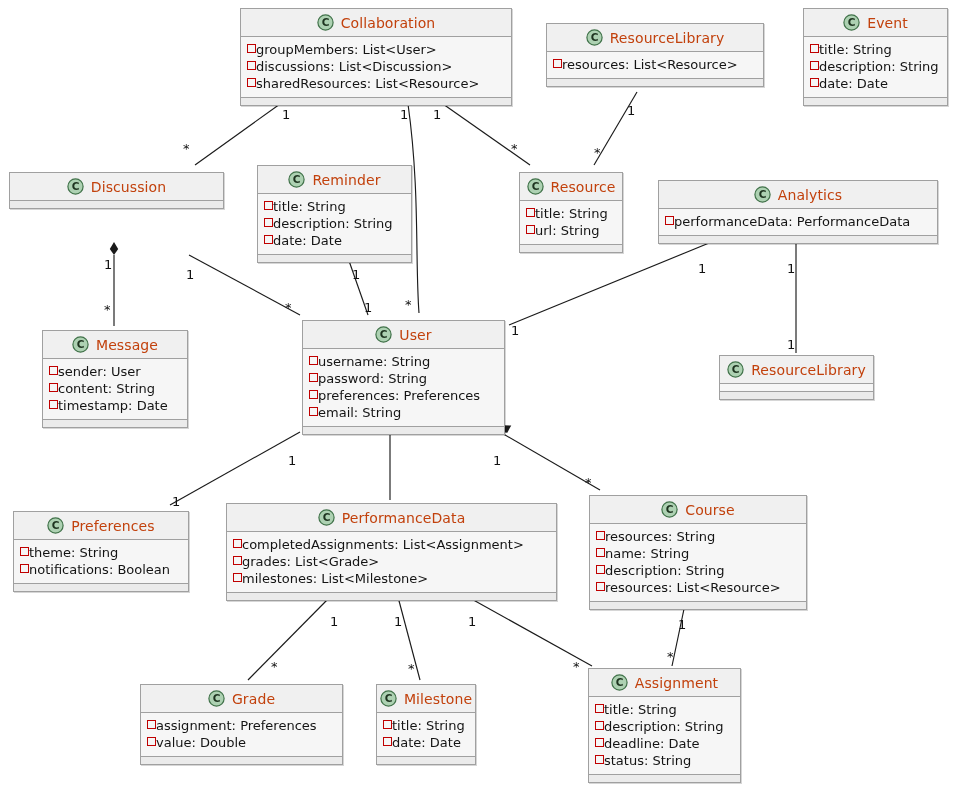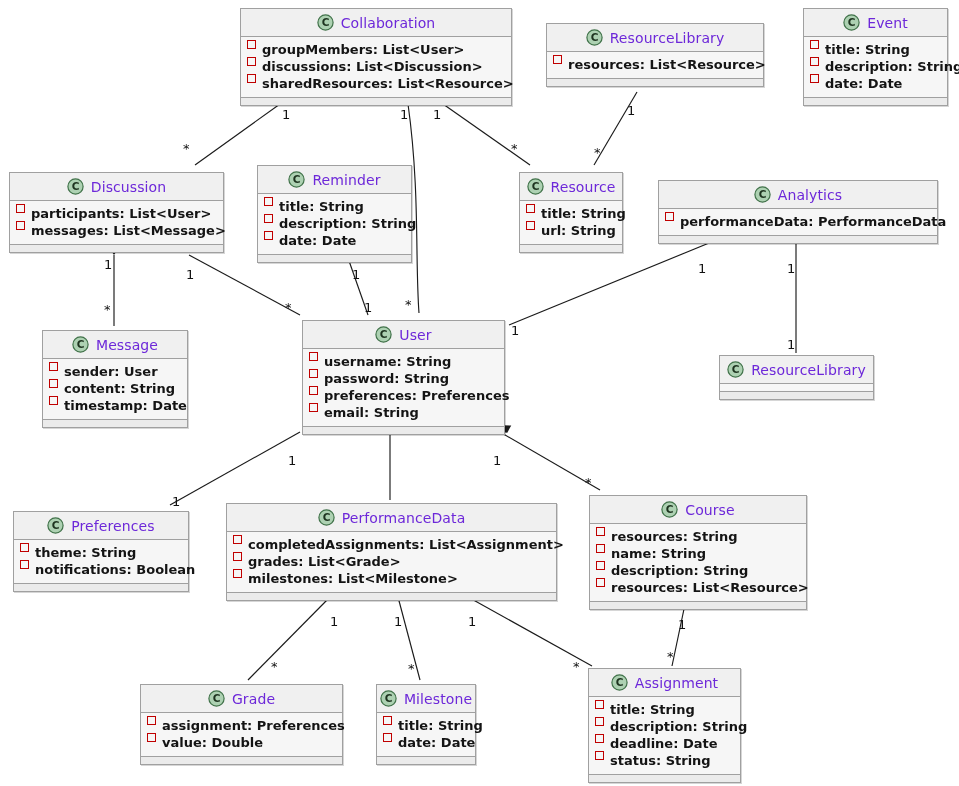--- a/index.html
+++ b/index.html
@@ -41,45 +41,43 @@
     align-items: center;
     justify-content: center;
     gap: 7px;
     padding: 5px 10px 5px 10px;
     background: #f0f0f0;
     border-bottom: 1px solid #a0a0a0;
     white-space: nowrap;
   }
   .uml-title {
     font-size: 14px;
-    color: #6d28d9;
+    color: #c2410c;
     letter-spacing: 0.1px;
   }
   .class-icon {
     width: 17px;
     height: 17px;
     flex: 0 0 17px;
     display: inline-block;
   }
   .uml-attrs {
     padding: 4px 6px 5px 6px;
     background: #f6f6f6;
     border-bottom: 1px solid #a0a0a0;
   }
   .uml-attrs.empty {
     height: 7px;
     padding: 0;
   }
   .attr-row {
     display: flex;
-    align-items: flex-start;
-    gap: 6px;
+    align-items: center;
     line-height: 17px;
     white-space: nowrap;
-    font-weight: bold;
   }
   .vis-marker {
     width: 7px;
     height: 7px;
     flex: 0 0 7px;
     border: 1px solid #c00000;
     background: transparent;
     position: relative;
     top: -1px;
   }
@@ -191,30 +189,20 @@
         </div>
         <div class="uml-methods"></div>
       </div>
       <div class="uml-class" style="left: 9px; top: 172px; width: 215px;">
         <div class="uml-header">
           <span class="class-icon"><svg viewBox="0 0 17 17" width="17" height="17">
               <circle cx="8.5" cy="8.5" r="7.6" fill="#add1b2" stroke="#3f7148" stroke-width="1.2"></circle>
               <text x="8.5" y="12.4" text-anchor="middle" font-family="DejaVu Sans, sans-serif" font-size="10.5" font-weight="bold" fill="#1d331f">C</text>
             </svg></span>
           <span class="uml-title">Discussion</span>
-        </div>
-        <div class="uml-attrs">
-          <div class="attr-row">
-            <span class="vis-marker"></span>
-            <span class="attr-text">participants: List&lt;User&gt;</span>
-          </div>
-          <div class="attr-row">
-            <span class="vis-marker"></span>
-            <span class="attr-text">messages: List&lt;Message&gt;</span>
-          </div>
         </div>
         <div class="uml-methods"></div>
       </div>
       <div class="uml-class" style="left: 257px; top: 165px; width: 155px;">
         <div class="uml-header">
           <span class="class-icon"><svg viewBox="0 0 17 17" width="17" height="17">
               <circle cx="8.5" cy="8.5" r="7.6" fill="#add1b2" stroke="#3f7148" stroke-width="1.2"></circle>
               <text x="8.5" y="12.4" text-anchor="middle" font-family="DejaVu Sans, sans-serif" font-size="10.5" font-weight="bold" fill="#1d331f">C</text>
             </svg></span>
           <span class="uml-title">Reminder</span>

